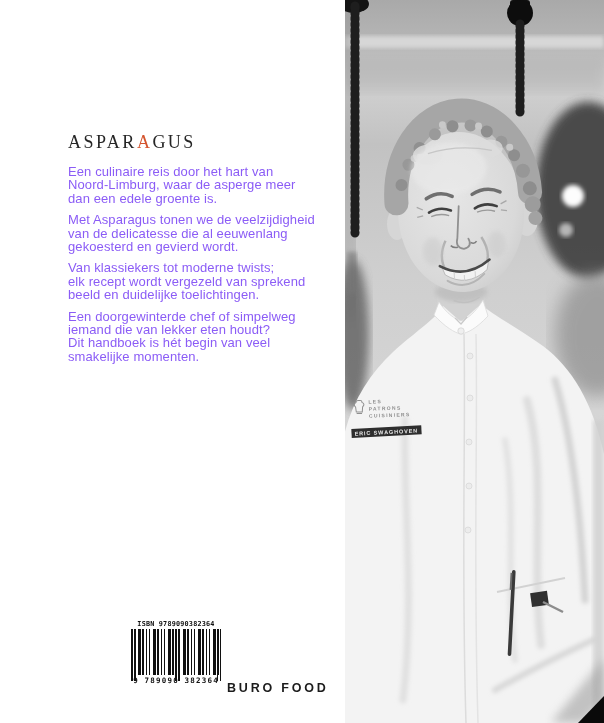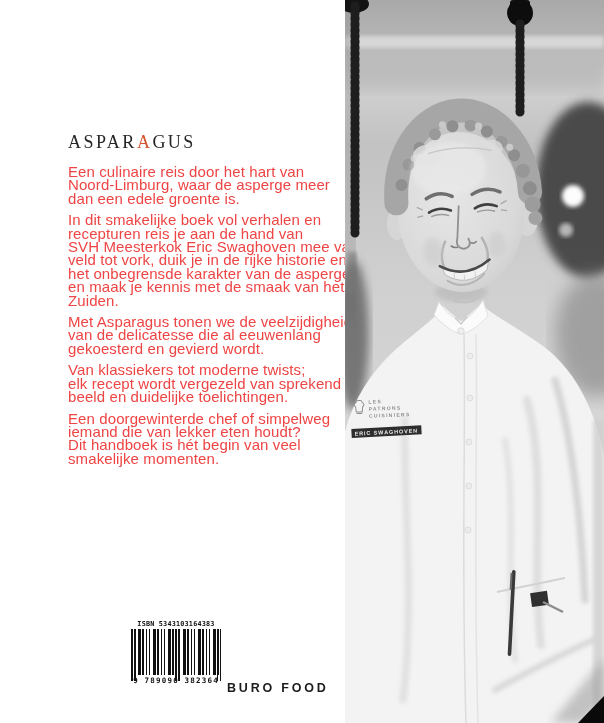--- a/index.html
+++ b/index.html
@@ -14,22 +14,22 @@
   
   .text-col{position:absolute;left:68px;top:131px;width:300px;}
   .book-title{
     font-family:"Liberation Serif", serif;
     font-size:18px;line-height:22px;font-weight:400;
     letter-spacing:2.5px;color:#262626;margin:0 0 12px 0;white-space:nowrap;
   }
   .book-title .accent{color:#d4542e;}
   .text-col p{
     margin:0 0 8px 0;
-    font-size:15px;line-height:13.4px;
-    color:#ef4444;letter-spacing:0.1px;
+    font-size:13px;line-height:13.4px;
+    color:#8b5cf6;letter-spacing:0.1px;
     white-space:pre-line;
   }
 
   
   .barcode{position:absolute;left:129px;top:620px;width:94px;background:#fff;}
   .barcode-isbn{
     font-family:"DejaVu Sans Mono", monospace;
     font-size:6.8px;font-weight:bold;letter-spacing:0.2px;
     color:#101010;text-align:center;white-space:nowrap;margin-bottom:1px;
   }
@@ -83,41 +83,34 @@
 <body>
 
 <div class="cover">
 
   <div class="text-col">
     <h1 class="book-title"><span>ASPAR</span><span class="accent">A</span><span>GUS</span></h1>
 
     <p>Een culinaire reis door het hart van
 Noord-Limburg, waar de asperge meer
 dan een edele groente is.</p>
-    <p>In dit smakelijke boek vol verhalen en
-recepturen reis je aan de hand van
-SVH Meesterkok Eric Swaghoven mee van
-veld tot vork, duik je in de rijke historie en
-het onbegrensde karakter van de asperge
-en maak je kennis met de smaak van het
-Zuiden.</p>
     <p>Met Asparagus tonen we de veelzijdigheid
 van de delicatesse die al eeuwenlang
 gekoesterd en gevierd wordt.</p>
     <p>Van klassiekers tot moderne twists;
 elk recept wordt vergezeld van sprekend
 beeld en duidelijke toelichtingen.</p>
     <p>Een doorgewinterde chef of simpelweg
 iemand die van lekker eten houdt?
 Dit handboek is hét begin van veel
 smakelijke momenten.</p>
   </div>
 
   <div class="barcode">
-    <div class="barcode-isbn">ISBN 5343103164383</div>
+    <div class="barcode-isbn">ISBN 9789090382364</div>
     <div class="bars-wrap">
       <div class="bars"></div>
       <div class="guard g1"></div>
       <div class="guard g2"></div>
       <div class="guard g3"></div>
       <div class="guard g4"></div>
       <div class="guard g5"></div>
       <div class="guard g6"></div>
     </div>
     <div class="barcode-digits">9 789090 382364</div>

